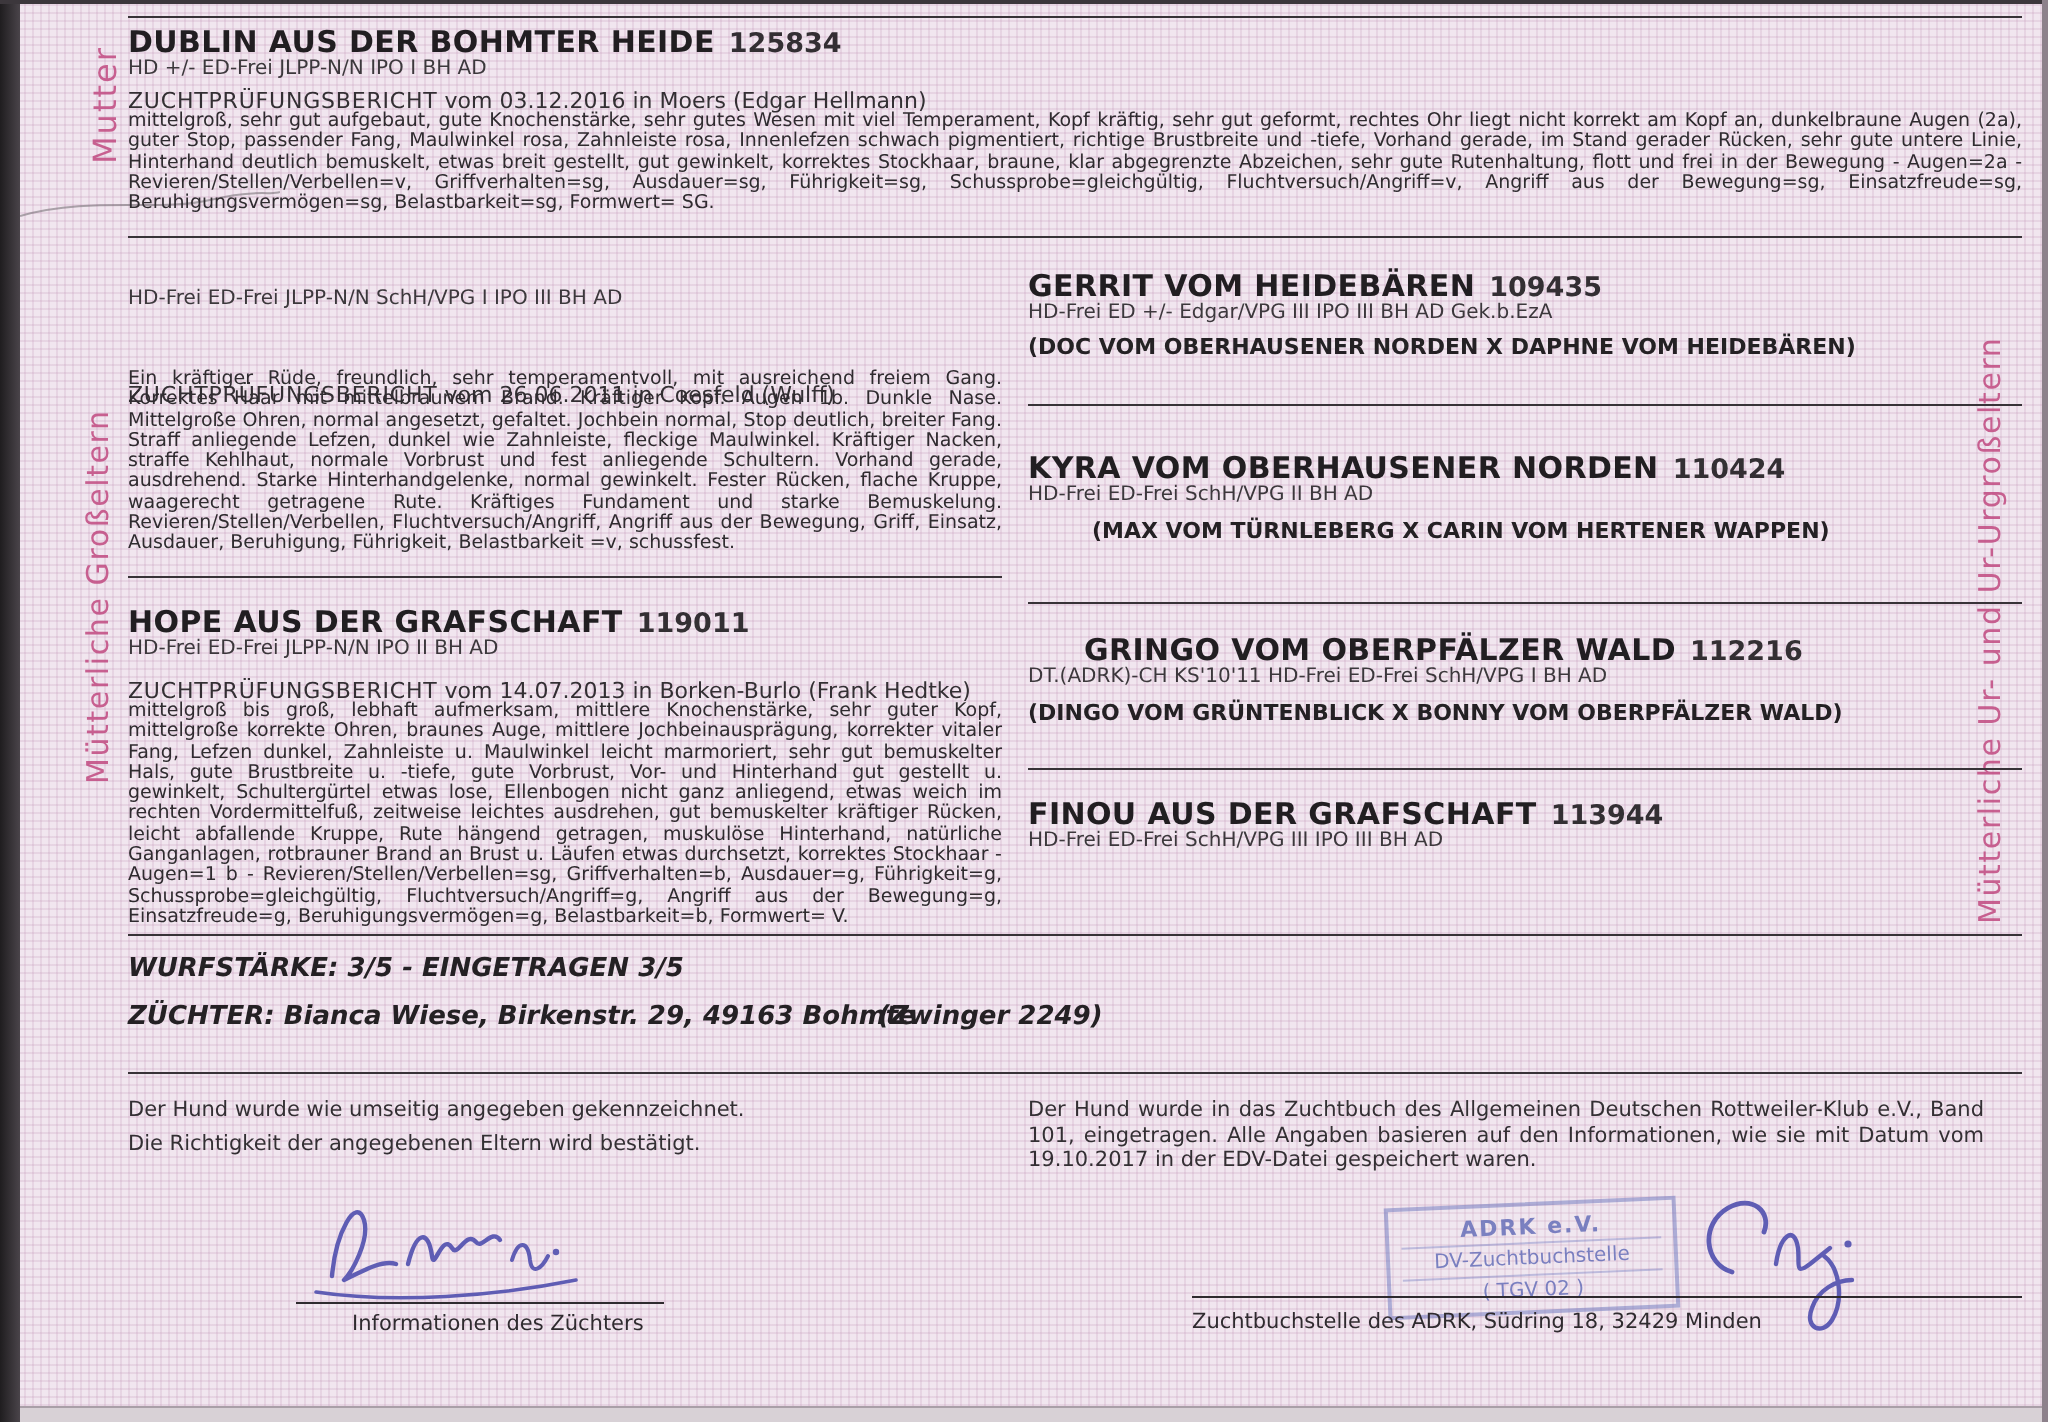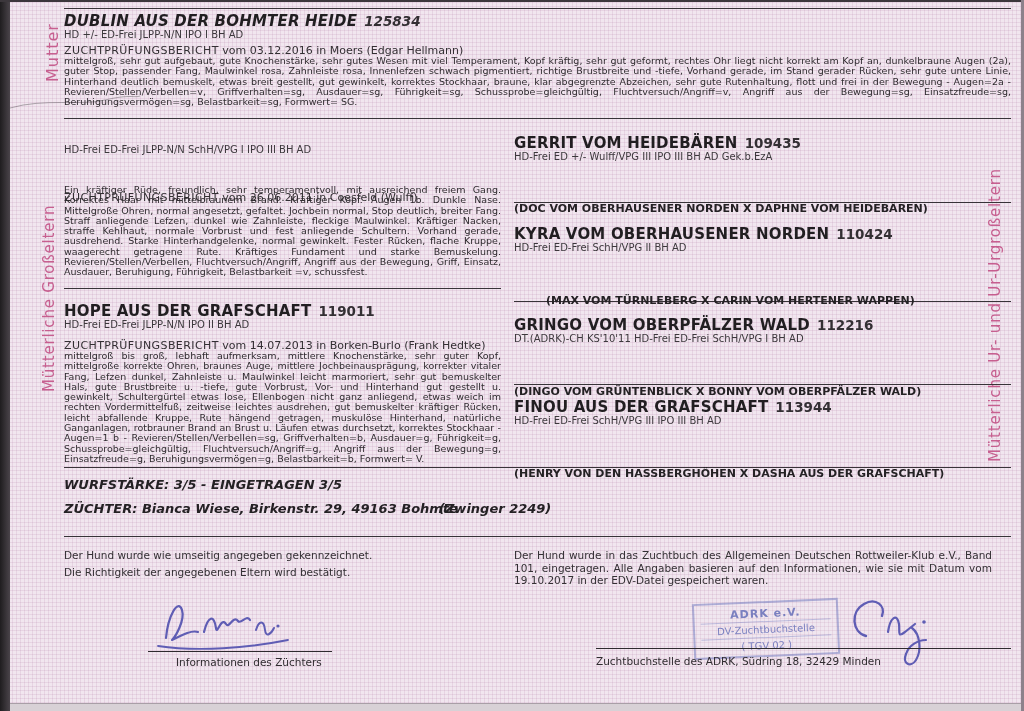--- a/index.html
+++ b/index.html
@@ -17,21 +17,21 @@
   .edge-top{left:0;top:0;width:1024px;height:2px;background:#3c373c;}
   .edge-right{left:1021px;top:0;width:3px;height:711px;background:#8d818b;}
   .edge-bottom{left:10px;top:703px;width:1014px;height:8px;background:#d8d1d6;border-top:1px solid #a99fa7;}
   .rule{position:absolute;height:1px;background:#383338;}
   .dog-name{font-weight:bold;font-size:15px;color:#211e21;letter-spacing:0.2px;white-space:nowrap;}
   .dog-number{font-weight:bold;font-size:13.5px;margin-left:7px;}
   .titles{font-size:10px;color:#3c383c;white-space:nowrap;}
   .report-head{font-size:11px;color:#332f33;white-space:nowrap;}
   .report-label{letter-spacing:0.4px;}
   .body-text{font-size:9.5px;line-height:10.3px;text-align:justify;color:#2f2b2f;}
-  .parents{font-weight:bold;font-size:11px;color:#242124;white-space:nowrap;margin-top:35px;}
+  .parents{font-weight:bold;font-size:11px;color:#242124;white-space:nowrap;}
   .litter-line{font-weight:bold;font-size:13px;color:#242124;white-space:nowrap;font-style:italic;}
   .note{font-size:10.5px;color:#332f33;}
   .note-block{font-size:10.5px;line-height:12.5px;color:#332f33;text-align:justify;}
   .caption{font-size:10.5px;color:#2f2b2f;white-space:nowrap;}
   .vlabel{
     position:absolute;transform:rotate(-90deg);transform-origin:0 0;
     white-space:nowrap;color:rgba(193,77,131,0.88);font-size:15px;letter-spacing:0.8px;
   }
   .vlabel-top{font-size:16px;letter-spacing:1px;}
   .sig-line{position:absolute;height:1px;background:#2e2a2e;}
@@ -68,21 +68,21 @@
 
   <div class="rule" style="left:64px;top:8px;width:947px;"></div>
   <div class="rule" style="left:64px;top:118px;width:947px;"></div>
   <div class="rule" style="left:64px;top:288px;width:437px;"></div>
   <div class="rule" style="left:514px;top:202px;width:497px;"></div>
   <div class="rule" style="left:514px;top:301px;width:497px;"></div>
   <div class="rule" style="left:514px;top:384px;width:497px;"></div>
   <div class="rule" style="left:64px;top:467px;width:947px;"></div>
   <div class="rule" style="left:64px;top:536px;width:947px;"></div>
 
-  <div class="abs" style="left:64px;top:11px;font-style:italic;">
+  <div class="abs" style="left:64px;top:11px;">
     <span class="dog-name">DUBLIN AUS DER BOHMTER HEIDE</span><span class="dog-number">125834</span>
   </div>
   <div class="abs titles" style="left:64px;top:29px;">HD +/- ED-Frei JLPP-N/N IPO I BH AD</div>
   <div class="abs report-head" style="left:64px;top:44px;">
     <span class="report-label">ZUCHTPRÜFUNGSBERICHT</span>
     <span>vom 03.12.2016 in Moers (Edgar Hellmann)</span>
   </div>
   <div class="abs body-text" style="left:64px;top:56px;width:947px;">mittelgroß, sehr gut aufgebaut, gute Knochenstärke, sehr gutes Wesen mit viel Temperament, Kopf kräftig, sehr gut geformt, rechtes Ohr liegt nicht korrekt am Kopf an, dunkelbraune Augen (2a), guter Stop, passender Fang, Maulwinkel rosa, Zahnleiste rosa, Innenlefzen schwach pigmentiert, richtige Brustbreite und -tiefe, Vorhand gerade, im Stand gerader Rücken, sehr gute untere Linie, Hinterhand deutlich bemuskelt, etwas breit gestellt, gut gewinkelt, korrektes Stockhaar, braune, klar abgegrenzte Abzeichen, sehr gute Rutenhaltung, flott und frei in der Bewegung - Augen=2a - Revieren/Stellen/Verbellen=v, Griffverhalten=sg, Ausdauer=sg, Führigkeit=sg, Schussprobe=gleichgültig, Fluchtversuch/Angriff=v, Angriff aus der Bewegung=sg, Einsatzfreude=sg, Beruhigungsvermögen=sg, Belastbarkeit=sg, Formwert= SG.</div>
 
   <div class="abs titles" style="left:64px;top:144px;">HD-Frei ED-Frei JLPP-N/N SchH/VPG I IPO III BH AD</div>
@@ -98,40 +98,39 @@
   <div class="abs titles" style="left:64px;top:319px;">HD-Frei ED-Frei JLPP-N/N IPO II BH AD</div>
   <div class="abs report-head" style="left:64px;top:339px;">
     <span class="report-label">ZUCHTPRÜFUNGSBERICHT</span>
     <span>vom 14.07.2013 in Borken-Burlo (Frank Hedtke)</span>
   </div>
   <div class="abs body-text" style="left:64px;top:351px;width:437px;">mittelgroß bis groß, lebhaft aufmerksam, mittlere Knochenstärke, sehr guter Kopf, mittelgroße korrekte Ohren, braunes Auge, mittlere Jochbeinausprägung, korrekter vitaler Fang, Lefzen dunkel, Zahnleiste u. Maulwinkel leicht marmoriert, sehr gut bemuskelter Hals, gute Brustbreite u. -tiefe, gute Vorbrust, Vor- und Hinterhand gut gestellt u. gewinkelt, Schultergürtel etwas lose, Ellenbogen nicht ganz anliegend, etwas weich im rechten Vordermittelfuß, zeitweise leichtes ausdrehen, gut bemuskelter kräftiger Rücken, leicht abfallende Kruppe, Rute hängend getragen, muskulöse Hinterhand, natürliche Ganganlagen, rotbrauner Brand an Brust u. Läufen etwas durchsetzt, korrektes Stockhaar - Augen=1 b - Revieren/Stellen/Verbellen=sg, Griffverhalten=b, Ausdauer=g, Führigkeit=g, Schussprobe=gleichgültig, Fluchtversuch/Angriff=g, Angriff aus der Bewegung=g, Einsatzfreude=g, Beruhigungsvermögen=g, Belastbarkeit=b, Formwert= V.</div>
 
   <div class="abs" style="left:514px;top:133px;">
     <span class="dog-name">GERRIT VOM HEIDEBÄREN</span><span class="dog-number">109435</span>
   </div>
-  <div class="abs titles" style="left:514px;top:151px;">HD-Frei ED +/- Wulff/VPG III IPO III BH AD Gek.b.EzA</div>
+  <div class="abs titles" style="left:514px;top:151px;">HD-Frei ED +/- Edgar/VPG III IPO III BH AD Gek.b.EzA</div>
   <div class="abs parents" style="left:514px;top:167px;">(DOC VOM OBERHAUSENER NORDEN X DAPHNE VOM HEIDEBÄREN)</div>
 
   <div class="abs" style="left:514px;top:224px;">
     <span class="dog-name">KYRA VOM OBERHAUSENER NORDEN</span><span class="dog-number">110424</span>
   </div>
   <div class="abs titles" style="left:514px;top:242px;">HD-Frei ED-Frei SchH/VPG II BH AD</div>
   <div class="abs parents" style="left:514px;top:259px;padding-left:32px;">(MAX VOM TÜRNLEBERG X CARIN VOM HERTENER WAPPEN)</div>
 
-  <div class="abs" style="left:514px;top:315px;">
+  <div class="abs" style="left:514px;top:315px;padding-left:28px;">
     <span class="dog-name">GRINGO VOM OBERPFÄLZER WALD</span><span class="dog-number">112216</span>
   </div>
   <div class="abs titles" style="left:514px;top:333px;">DT.(ADRK)-CH KS'10'11 HD-Frei ED-Frei SchH/VPG I BH AD</div>
   <div class="abs parents" style="left:514px;top:350px;">(DINGO VOM GRÜNTENBLICK X BONNY VOM OBERPFÄLZER WALD)</div>
 
   <div class="abs" style="left:514px;top:397px;">
     <span class="dog-name">FINOU AUS DER GRAFSCHAFT</span><span class="dog-number">113944</span>
   </div>
   <div class="abs titles" style="left:514px;top:415px;">HD-Frei ED-Frei SchH/VPG III IPO III BH AD</div>
-  <div class="abs parents" style="left:514px;top:432px;">(HENRY VON DEN HASSBERGHÖHEN X DASHA AUS DER GRAFSCHAFT)</div>
 
   <div class="abs litter-line" style="left:64px;top:477px;">WURFSTÄRKE: 3/5 - EINGETRAGEN 3/5</div>
   <div class="abs litter-line" style="left:64px;top:501px;">ZÜCHTER: Bianca Wiese, Birkenstr. 29, 49163 Bohmte</div>
   <div class="abs litter-line" style="left:423px;top:501px;margin-left:16px;">(Zwinger 2249)</div>
 
   <div class="abs note" style="left:64px;top:566px;">Die Richtigkeit der angegebenen Eltern wird bestätigt.</div>
   <div class="abs note" style="left:64px;top:549px;">Der Hund wurde wie umseitig angegeben gekennzeichnet.</div>
   <div class="abs note-block" style="left:514px;top:549px;width:478px;">Der Hund wurde in das Zuchtbuch des Allgemeinen Deutschen Rottweiler-Klub e.V., Band 101, eingetragen. Alle Angaben basieren auf den Informationen, wie sie mit Datum vom 19.10.2017 in der EDV-Datei gespeichert waren.</div>
 
   <svg class="abs" style="left:138px;top:586px;" width="190" height="68">

